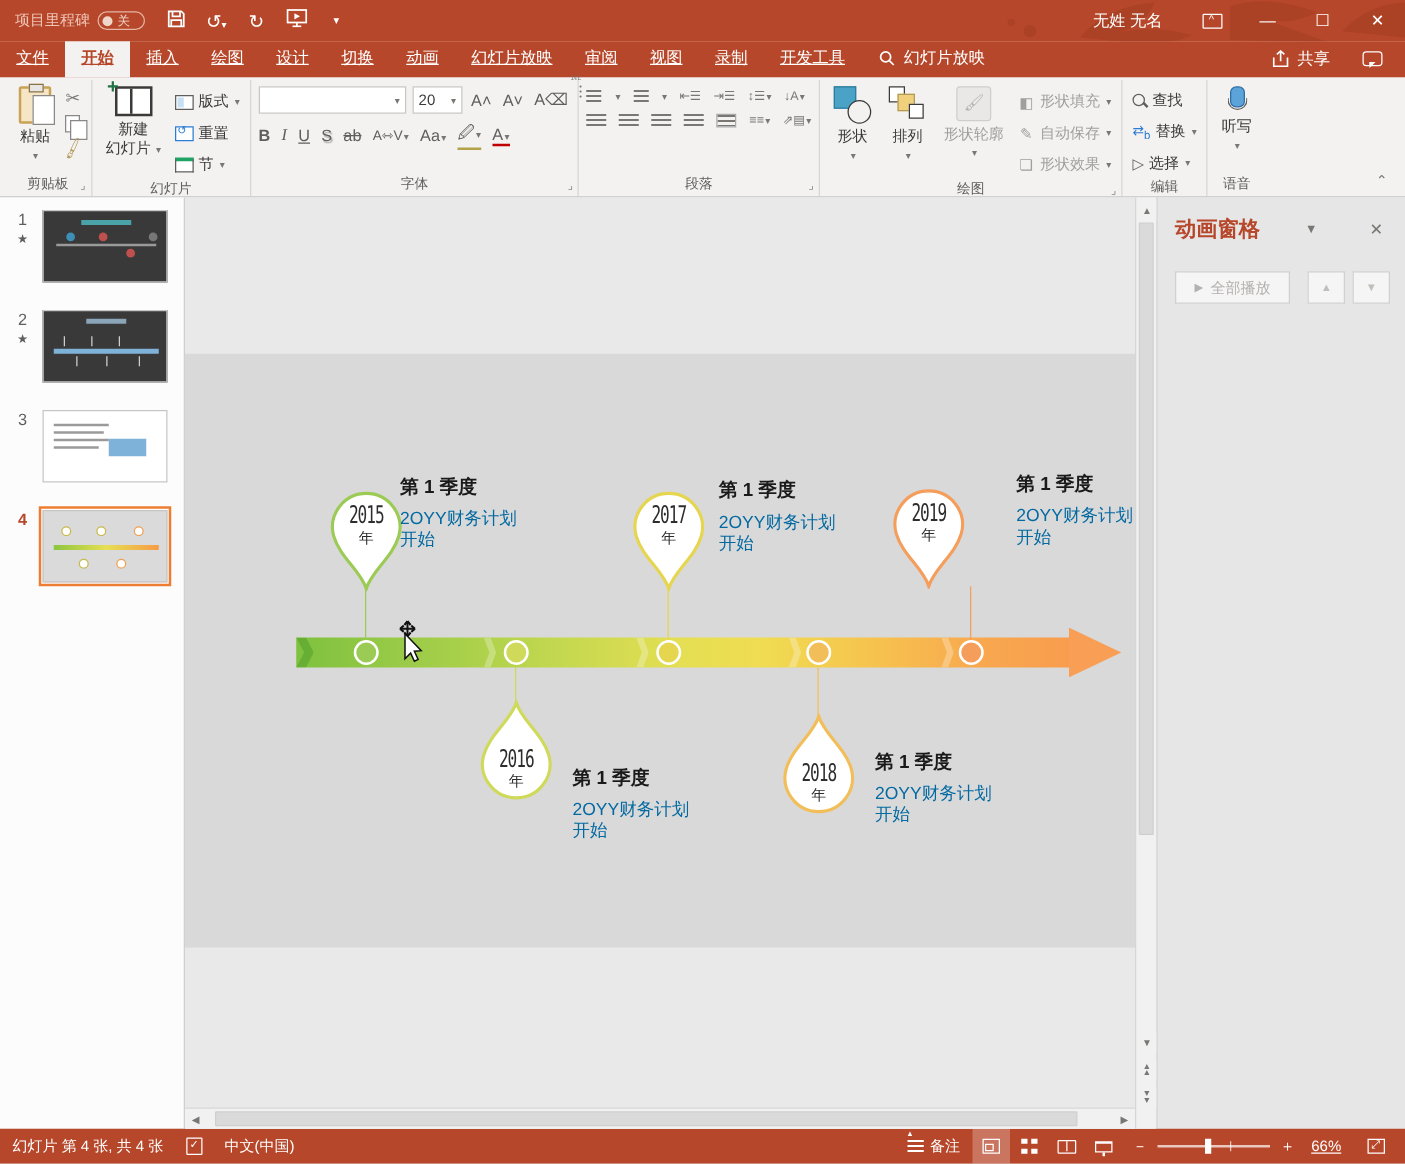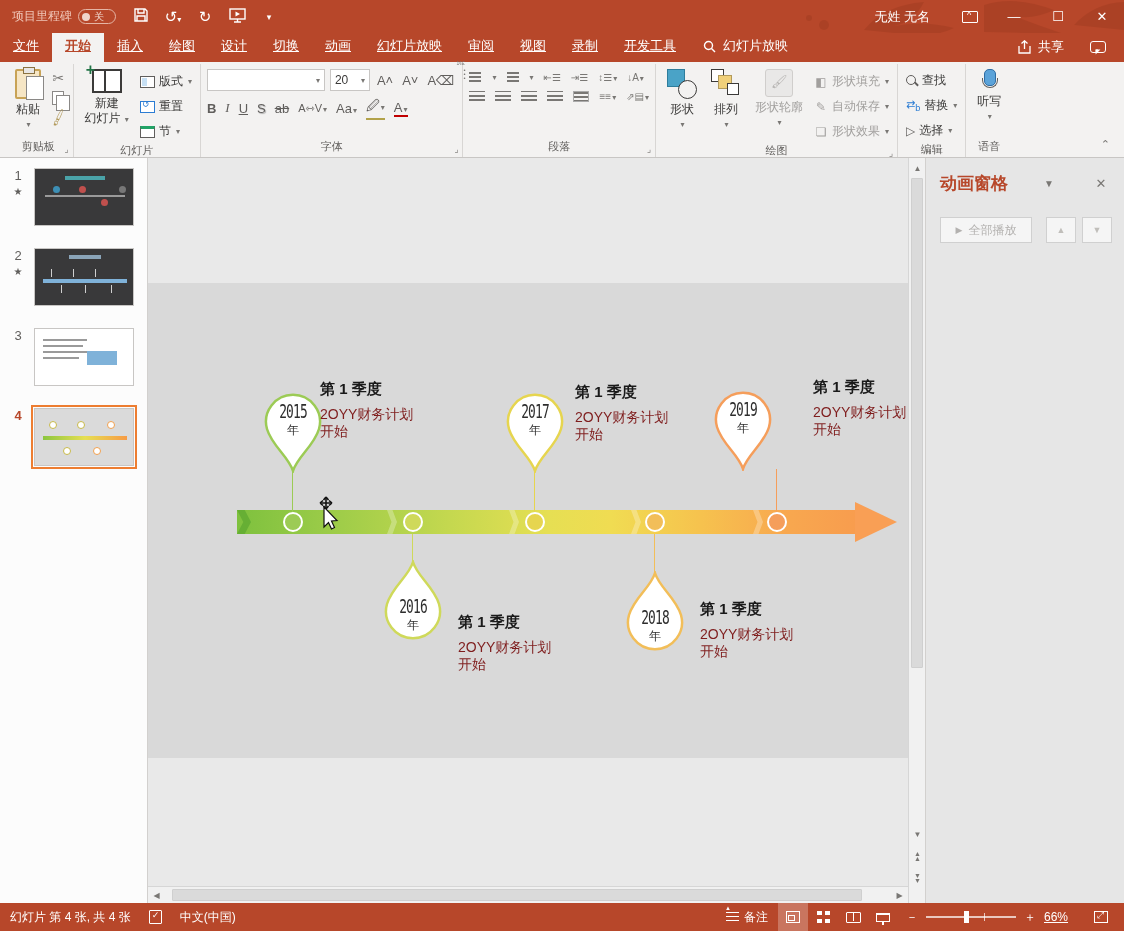--- a/index.html
+++ b/index.html
@@ -145,21 +145,21 @@
   .tl-arrowhead { position:absolute; left:707px; top:219px; width:42px; height:40px; background:#F99F55; clip-path:polygon(0 0,100% 50%,0 100%); }
   .tl-connector { position:absolute; width:0; border-left:1.5px solid; }
   .tl-circle { position:absolute; width:20px; height:20px; border-radius:50%; border:2.5px solid #fff; top:229px; }
   .pin { position:absolute; width:60px; height:84px; }
   .pin svg { display:block; width:60px; height:84px; }
   .pin-year { position:absolute; width:60px; text-align:center; color:#2d2d2d; }
   .pin-year .yr { display:block; font-family:"DejaVu Sans Mono",monospace; font-size:15px; letter-spacing:-1px; transform:scale(.86,1.3); transform-origin:center; }
   .pin-year .suf { display:block; font-size:12px; margin-top:1px; }
   .ev-text { position:absolute; width:140px; color:#1a1a1a; }
   .ev-text .q { font-size:15px; font-weight:bold; margin-bottom:7px; }
-  .ev-text .d { font-size:14px; line-height:1.18; color:#7f1d1d; }
+  .ev-text .d { font-size:14px; line-height:1.18; color:#0369a1; }
   
   .cursor { position:absolute; left:163px; top:212px; width:30px; height:38px; pointer-events:none; }
 
   
   .vscroll { width:17px; background:#f1f1f1; border-left:1px solid #d6d6d6; position:relative; flex:0 0 auto; }
   .vs-btn { position:absolute; left:1px; width:15px; height:16px; display:flex; align-items:center; justify-content:center; color:#797774; font-size:8px; background:#f1f1f1; }
   .vs-thumb { position:absolute; left:2px; width:12px; background:#dadada; border:1px solid #cfcfcf; border-radius:1px; }
   .dbl { display:flex; flex-direction:column; line-height:5px; font-size:7px; }
   .hscroll { position:absolute; left:0; bottom:0; width:100%; height:17px; background:#f1f1f1; border-top:1px solid #d6d6d6; }
   .hs-btn { position:absolute; top:1px; width:15px; height:15px; display:flex; align-items:center; justify-content:center; color:#797774; font-size:8px; }
@@ -196,21 +196,21 @@
       linear-gradient(#fff,#fff) 0 8px/5px 4px no-repeat,
       linear-gradient(#fff,#fff) 8px 8px/5px 4px no-repeat; }
   .ic-reading { width:15px; height:11px; border:1.5px solid #fff; border-radius:1px; position:relative; }
   .ic-reading:after { content:""; position:absolute; left:6px; top:0; height:8px; border-left:1.5px solid #fff; }
   .ic-show { width:14px; height:9px; border:1.5px solid #fff; border-top:2.5px solid #fff; position:relative; }
   .ic-show:after { content:""; position:absolute; left:5px; bottom:-4px; width:2px; height:3px; background:#fff; }
   .zoom-ctrl { display:flex; align-items:center; gap:8px; padding:0 8px; }
   .zoom-track { width:90px; height:2px; background:rgba(255,255,255,.7); position:relative; }
   .zoom-thumb { position:absolute; left:38px; top:-5px; width:5px; height:12px; background:#fff; }
   .zoom-mid { position:absolute; left:58px; top:-3px; width:1px; height:8px; background:rgba(255,255,255,.7); }
-  .zoom-pct { width:34px; text-align:left;text-decoration:underline; }
+  .zoom-pct { width:34px; text-align:center;text-decoration:underline; }
   .ic-fit { width:14px; height:12px; border:1.5px solid #fff; position:relative; }
   .ic-fit:after { content:"⤢"; position:absolute; left:2px; top:-2px; font-size:9px; }
 </style>
 </head>
 <body>
 
 <div class="app">
 
   <div class="titlebar">
     <svg class="deco" viewBox="0 0 560 33">

